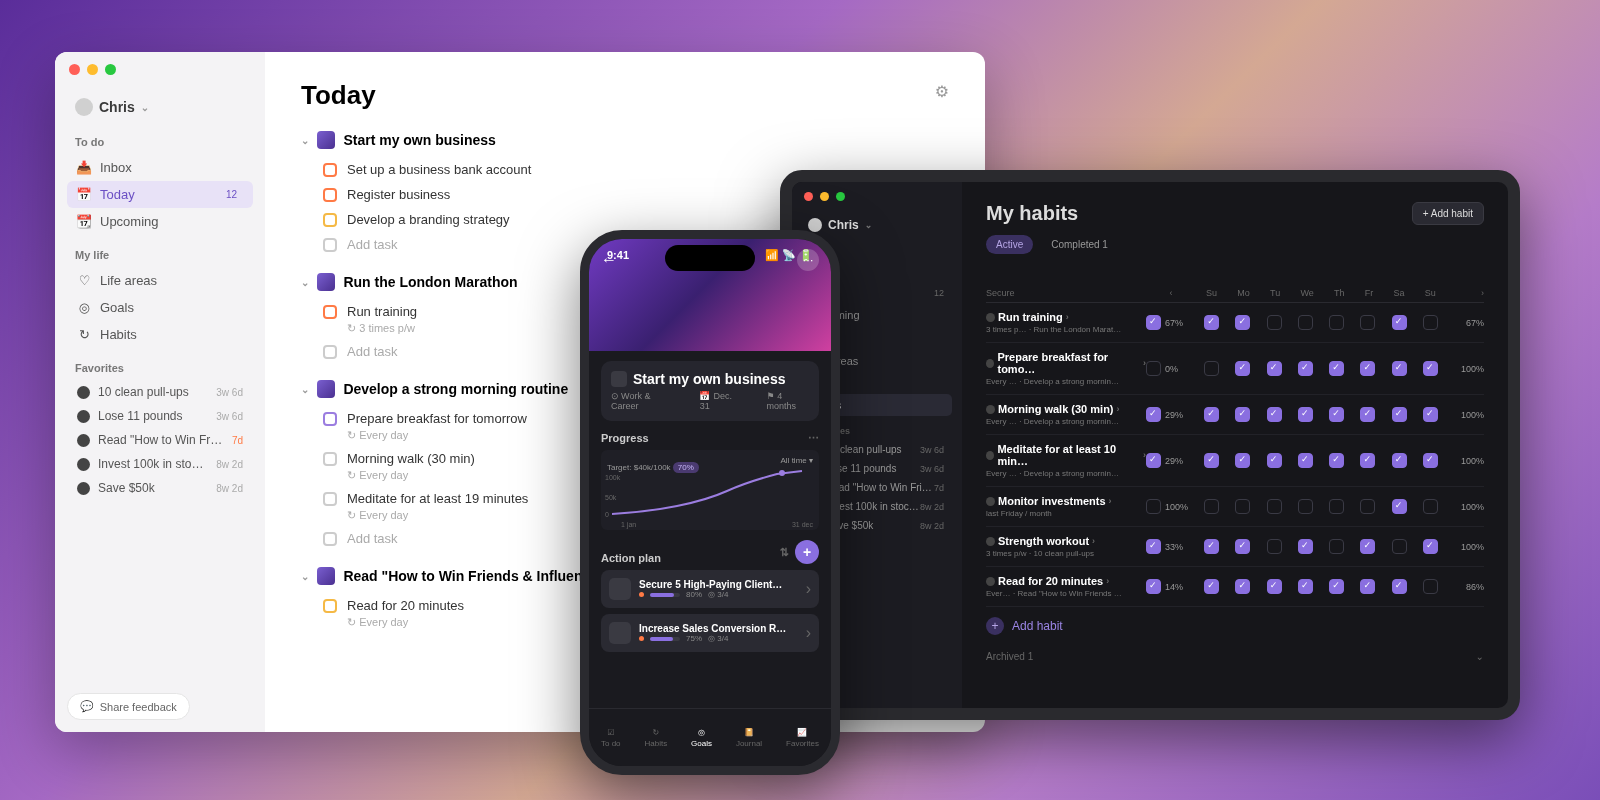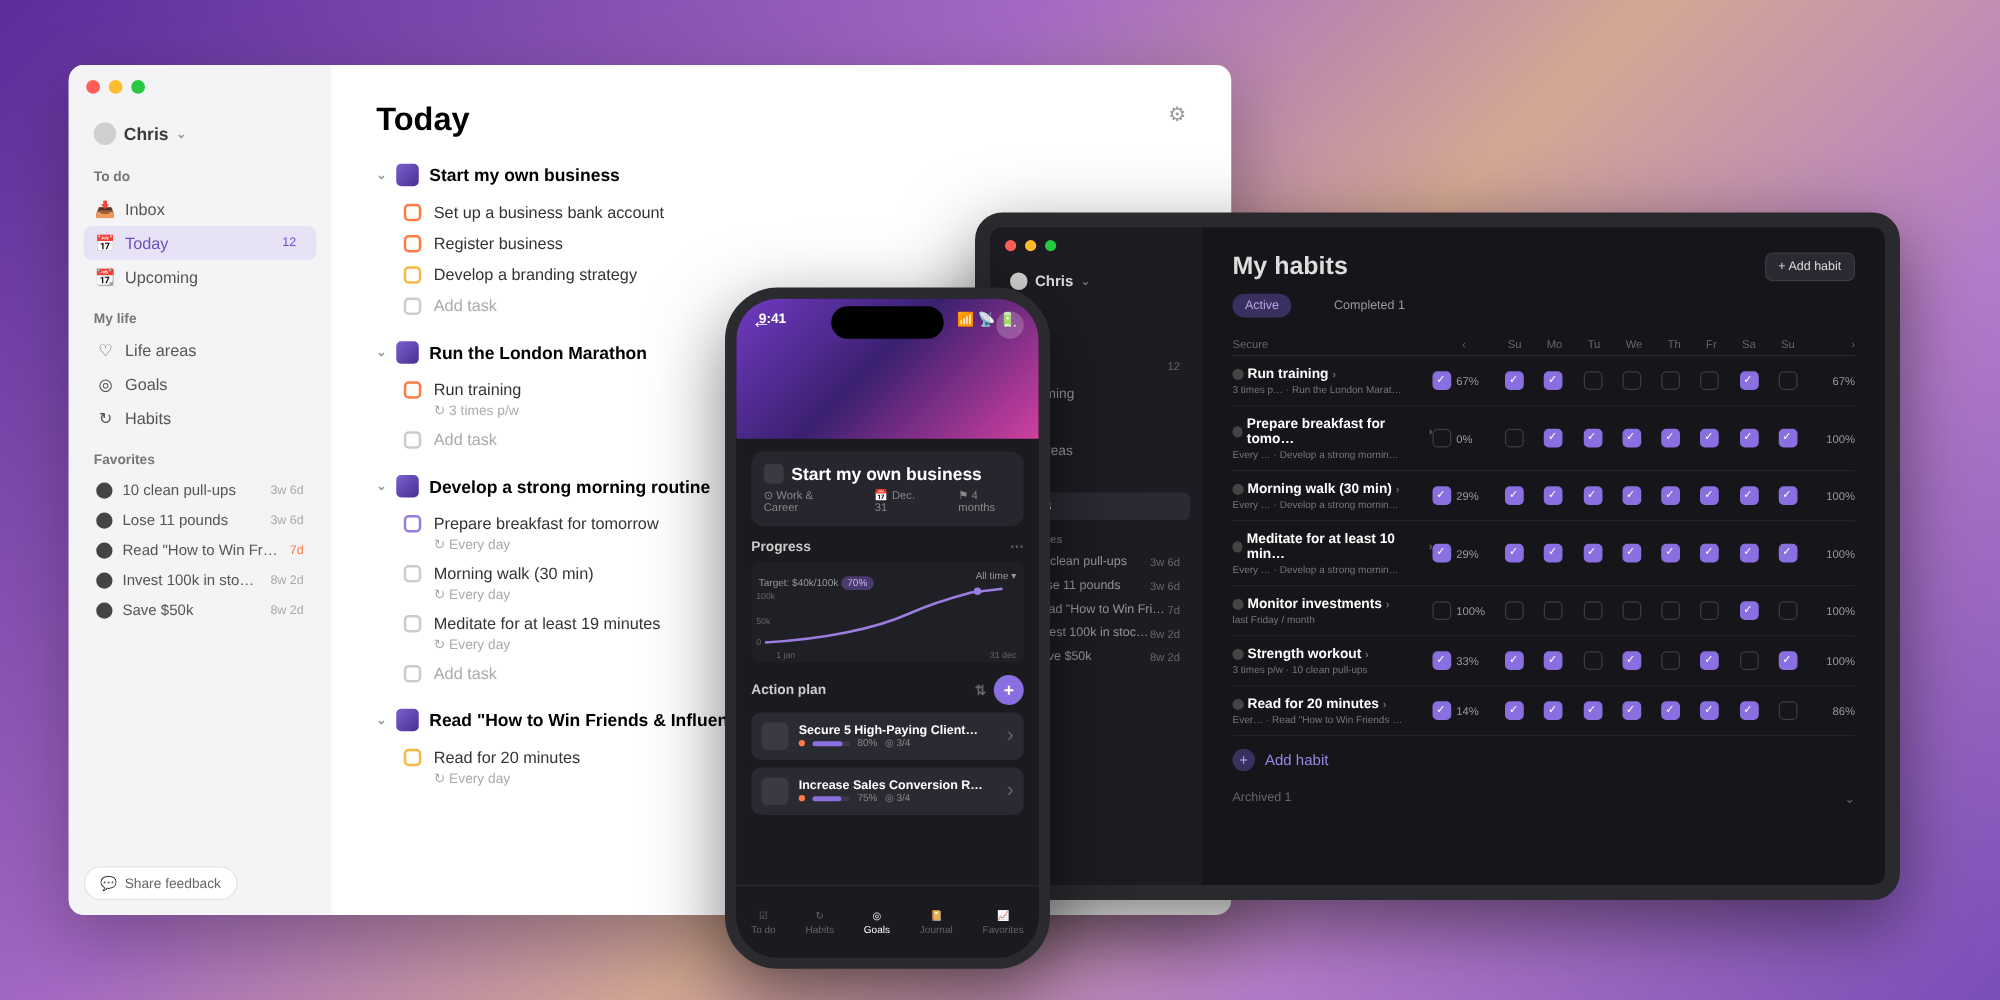--- a/index.html
+++ b/index.html
@@ -37,21 +37,21 @@
 .phone{position:absolute;left:580px;top:230px;width:260px;height:545px;background:#1a1a1f;border-radius:42px;border:9px solid #2a2a2f;box-shadow:0 20px 60px rgba(0,0,0,.5);overflow:hidden}
 .notch{position:absolute;top:6px;left:50%;transform:translateX(-50%);width:90px;height:26px;background:#000;border-radius:14px;z-index:5}
 .p-status{display:flex;justify-content:space-between;padding:10px 18px 0;font-size:11px;font-weight:600;color:#fff}
 .p-hero{height:140px;background:linear-gradient(135deg,#7a3fd0,#3a2070,#d040a0);position:relative;margin-top:-28px;padding-top:28px}
 .p-back{position:absolute;top:38px;left:12px;color:#fff;font-size:16px}
 .p-more{position:absolute;top:38px;right:12px;width:22px;height:22px;background:rgba(255,255,255,.2);border-radius:50%;color:#fff;font-size:11px;display:flex;align-items:center;justify-content:center}
 .p-body{padding:10px 12px;color:#ddd}
 .p-card{background:#26262e;border-radius:10px;padding:10px;margin-bottom:10px}
 .p-title{font-size:14px;font-weight:700;color:#fff;margin-bottom:4px;display:flex;gap:6px;align-items:center}
 .p-meta{font-size:9px;color:#888;display:flex;gap:27px}
-.p-sh{font-size:11px;color:#ccc;font-weight:600;margin-bottom:6px;display:flex;justify-content:space-between;align-items:center}
+.p-sh{font-size:11px;color:#ccc;font-weight:600;margin-bottom:6px;display:flex;justify-content:space-between;align-items:flex-end}
 .p-chart{height:80px;background:#1f1f26;border-radius:6px;padding:6px;position:relative}
 .p-target{font-size:8px;color:#999}
 .p-pill{background:#4a3a70;color:#c5b5f5;font-size:8px;padding:1px 5px;border-radius:6px}
 .p-time{position:absolute;top:6px;right:6px;font-size:8px;color:#999}
 .p-ap-item{background:#2a2a32;border-radius:8px;padding:8px;margin-bottom:6px;display:flex;align-items:center;gap:8px}
 .p-ap-ic{width:22px;height:22px;background:#3a3a42;border-radius:5px}
 .p-ap-txt{flex:1}
 .p-ap-t{font-size:10px;color:#fff;font-weight:600}
 .p-ap-m{font-size:8px;color:#888;display:flex;gap:6px;align-items:center}
 .p-tabs{position:absolute;bottom:0;left:0;right:0;height:58px;background:#1a1a1f;display:flex;justify-content:space-around;align-items:center;border-top:1px solid #2a2a30}
@@ -64,21 +64,21 @@
 .ipad .traffic span{width:9px;height:9px}
 .i-side{width:170px;background:#1c1c22;padding:32px 10px 10px;font-size:12px;color:#aaa}
 .i-user{display:flex;align-items:center;gap:6px;padding:4px 6px;color:#ddd;font-weight:600;font-size:12px}
 .i-nav{display:flex;align-items:center;gap:8px;padding:5px 8px;border-radius:5px;font-size:11px;color:#999}
 .i-nav.active{background:#2a2a35;color:#ddd}
 .i-sect{font-size:9px;color:#666;margin:10px 8px 4px;font-weight:600}
 .i-fav{display:flex;align-items:center;padding:4px 8px;font-size:10px;color:#999}
 .i-fav .due{margin-left:auto;font-size:9px;color:#666}
 .i-main{flex:1;padding:20px 24px;color:#ddd}
 .i-main h2{font-size:20px;font-weight:700;margin-bottom:10px}
-.i-tabs{display:flex;gap:24px;margin-bottom:12px}
+.i-tabs{display:flex;gap:8px;margin-bottom:30px}
 .i-tab{font-size:10px;padding:4px 10px;border-radius:10px;color:#999}
 .i-tab.active{background:#3a3060;color:#b5a5e5}
 .i-hdr{display:flex;font-size:9px;color:#666;padding:4px 0;border-bottom:1px solid #2a2a30}
 .i-hcol{flex:0 0 160px}
 .i-days{flex:1;display:flex;justify-content:space-around}
 .i-row{display:flex;align-items:center;padding:8px 0;border-bottom:1px solid #222228}
 .i-rcol{flex:0 0 160px}
 .i-rt{font-size:11px;color:#fff;font-weight:600;display:flex;align-items:center;gap:3px}
 .i-rs{font-size:8px;color:#777;margin-top:2px}
 .i-wk{flex:0 0 50px;display:flex;align-items:center;gap:4px;font-size:9px;color:#999}

